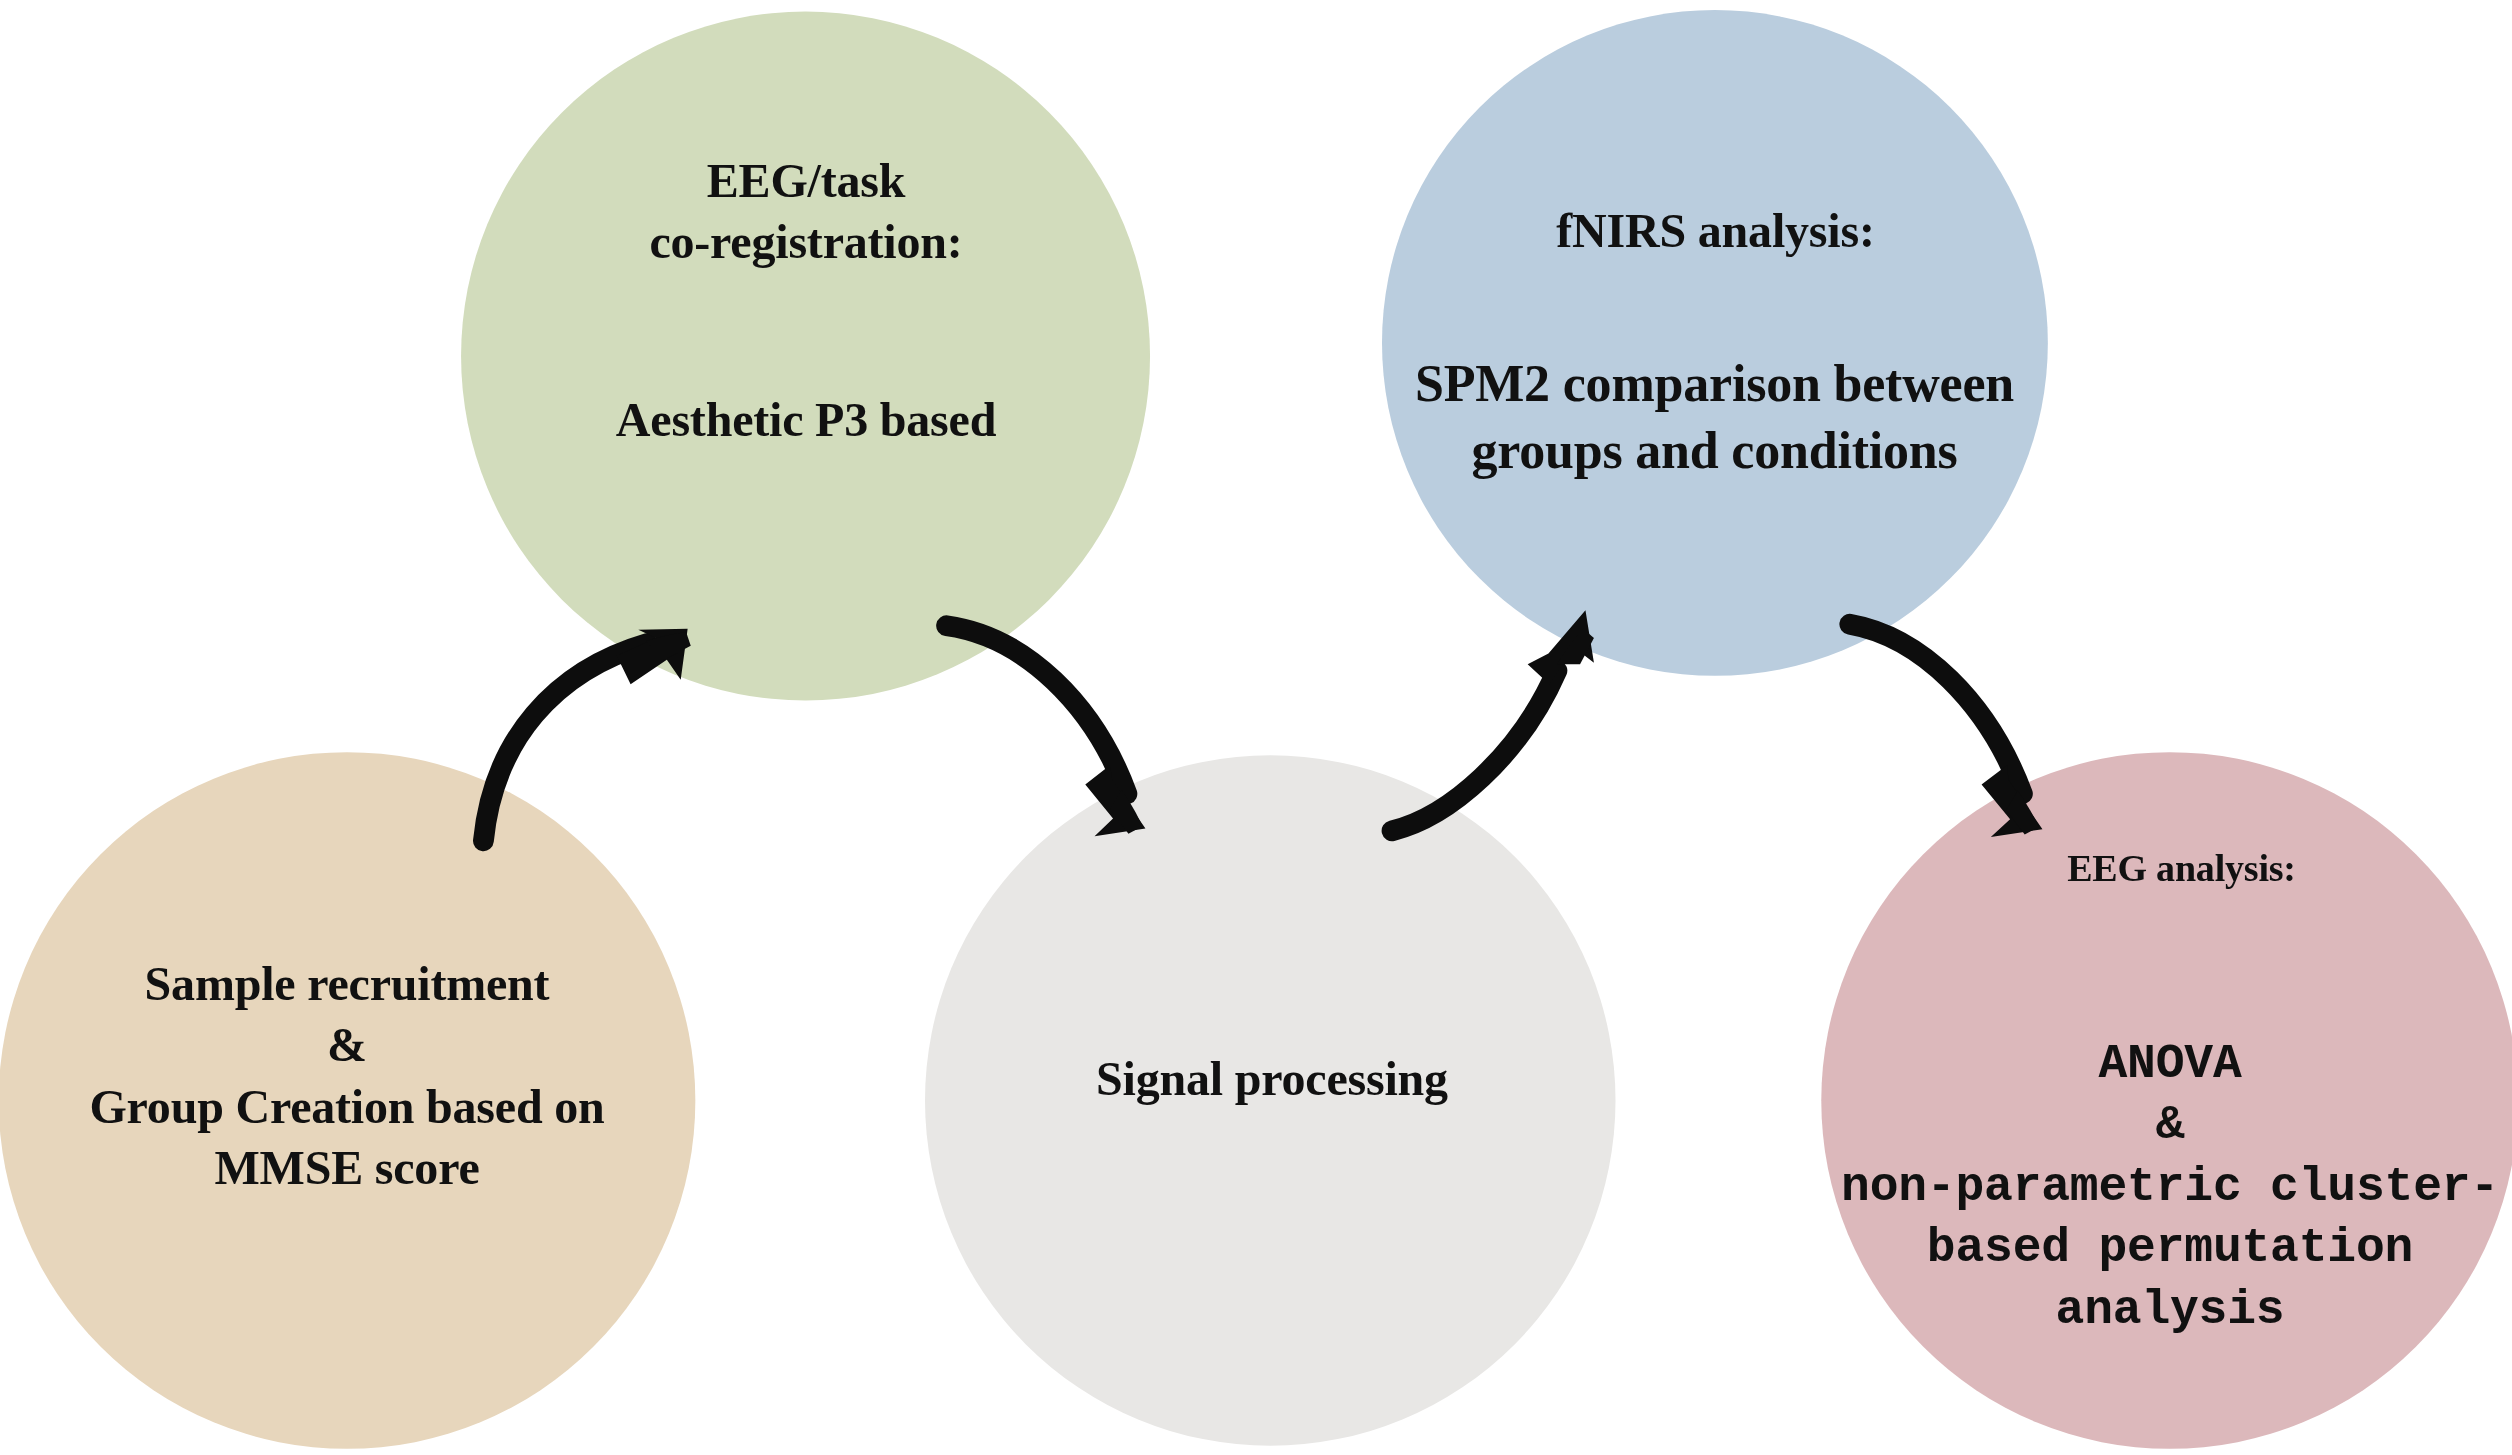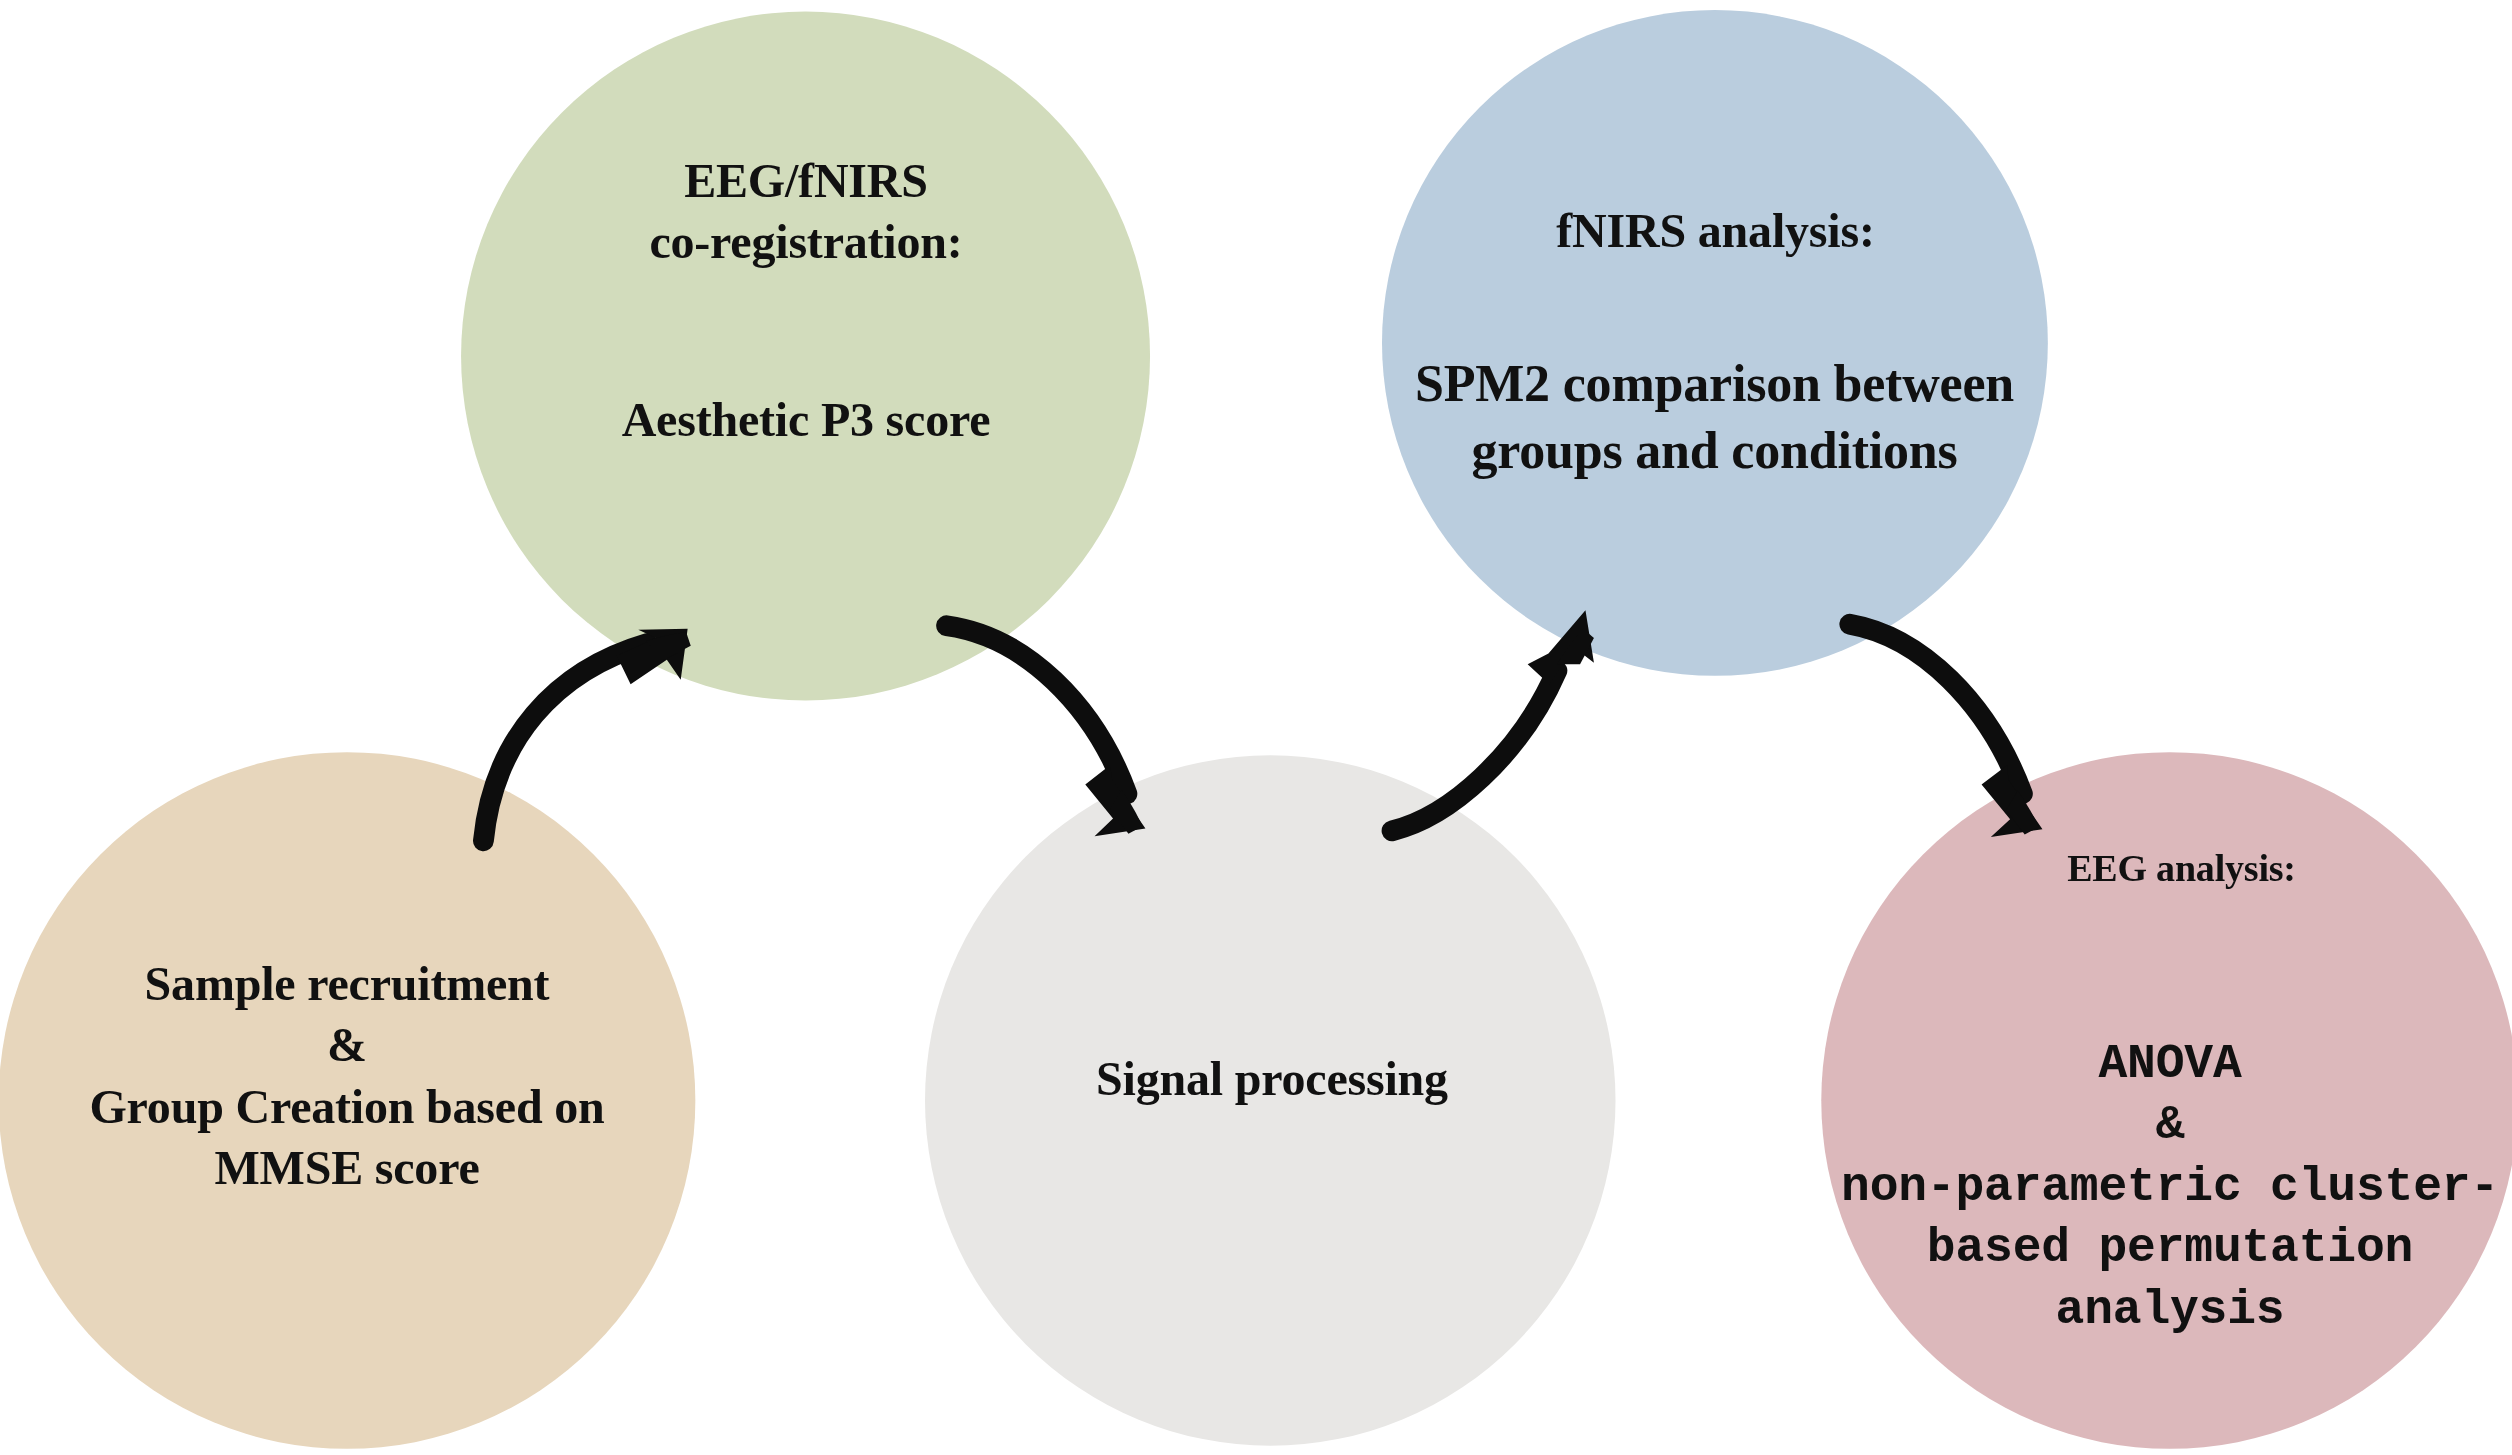--- a/index.html
+++ b/index.html
@@ -81,24 +81,24 @@
       <path d="M 2606,1012 L 2650,1076 L 2583,1086 L 2608,1063 L 2571,1018 L 2604,993 Z" fill="#0D0D0D"></path>
       <path d="M 2618,1026 C 2629,1042 2639,1059 2645,1073 L 2627,1083 L 2603,1051 Z" fill="#0D0D0D"></path>
     </g>
   </svg>
 
   <div class="node-label lbl-tan">Sample recruitment
 &amp;
 Group Creation based on
 MMSE score</div>
 
-  <div class="node-label lbl-green-a">EEG/fNIRS
+  <div class="node-label lbl-green-a">EEG/task
 co-registration:</div>
 
-  <div class="node-label lbl-green-b">Aesthetic P3 score</div>
+  <div class="node-label lbl-green-b">Aesthetic P3 based</div>
 
   <div class="node-label lbl-blue-a">fNIRS analysis:</div>
 
   <div class="node-label lbl-gray">Signal processing</div>
 
   <div class="node-label lbl-blue-b">SPM2 comparison between
 groups and conditions</div>
 
   <div class="node-label lbl-pink-a">EEG analysis:</div>
 

